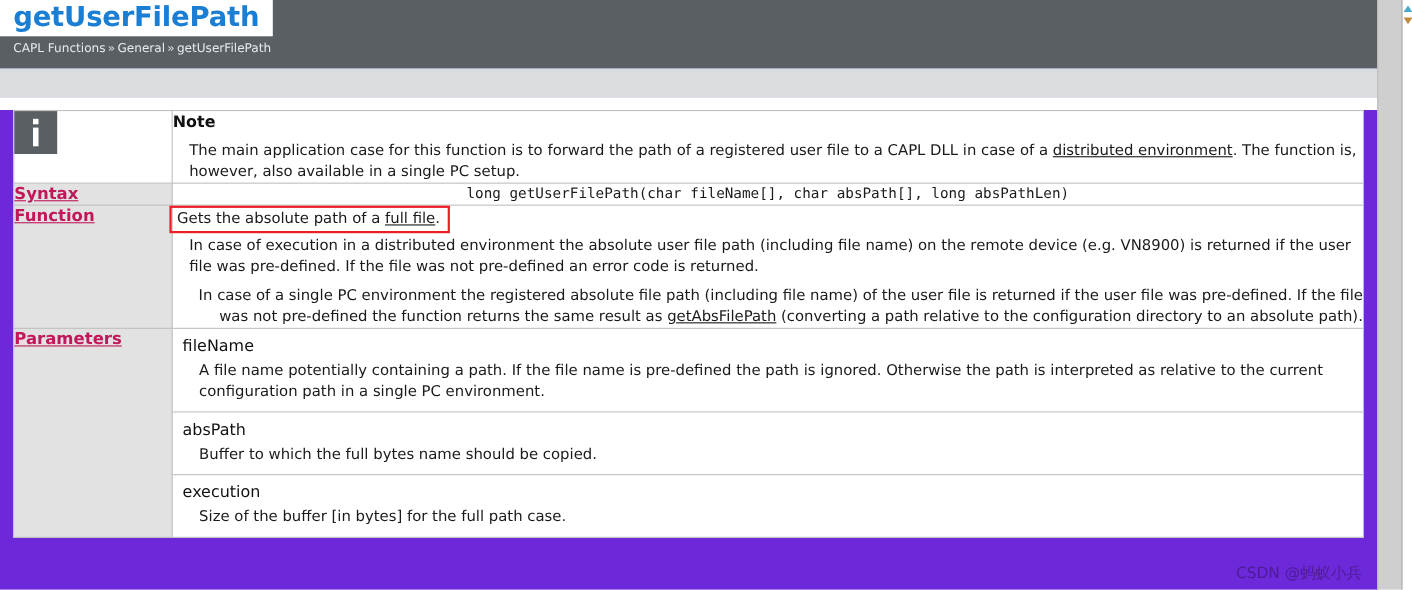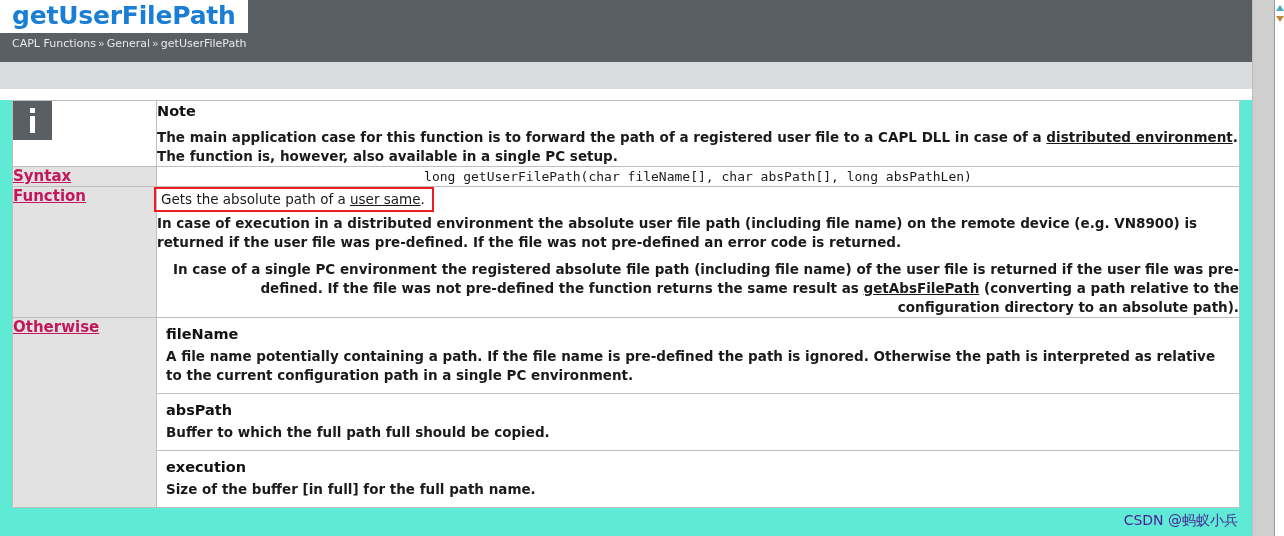--- a/index.html
+++ b/index.html
@@ -17,21 +17,21 @@
     position: relative;
   }
 
   
   #viewport {
     position: absolute;
     left: 0; top: 0;
     width: 1253px;
     height: 536px;
     overflow: hidden;
-    background: #5eead4;
+    background: #6d28d9;
   }
 
   
   #header {
     background: #5a5f63;
     height: 62px;
     position: relative;
   }
   #title-box {
     position: absolute;
@@ -128,23 +128,22 @@
     background: #ffffff;
   }
 
   .note-title {
     font-weight: bold;
     font-size: 14.5px;
     margin: 1px 0 7px 0;
     color: #111;
   }
   .para {
-    margin: 0 0 0 0;
+    margin: 0 0 0 15px;
     line-height: 19px;
-    font-weight: bold;
   }
   .para + .para { margin-top: 1px; }
   .para.spaced { margin-top: 8px; text-align: right; }
 
   a.doclink {
     color: #1a1a1a;
     text-decoration: underline;
   }
 
   code.syntax {
@@ -164,21 +163,21 @@
     margin: 0 0 2px -3px;
   }
 
   
   .param-block {
     padding: 7px 12px 8px 9px;
     border-bottom: 1px solid #bfbfbf;
   }
   .param-block:last-child { border-bottom: none; }
   .param-name {
-    font-weight: bold;
+    font-weight: normal;
     font-size: 14.5px;
     margin-bottom: 3px;
     color: #111;
   }
   td.params-content { padding: 0; }
 
   
   #vscroll {
     position: absolute;
     right: 9px;
@@ -253,44 +252,44 @@
         <td class="label-cell">Syntax</td>
         <td class="content-cell syntax-cell">
           <code class="syntax">long getUserFilePath(char fileName[], char absPath[], long absPathLen)</code>
         </td>
       </tr>
 
       <tr>
         <td class="label-cell">Function</td>
         <td class="content-cell">
           <div>
-            <span class="redbox"><span>Gets the absolute path of a </span><a href="#" class="doclink">user same</a><span>.</span></span>
+            <span class="redbox"><span>Gets the absolute path of a </span><a href="#" class="doclink">full file</a><span>.</span></span>
           </div>
           <div class="para">In case of execution in a distributed environment the absolute user file path (including file name) on the remote device (e.g. VN8900) is returned if the user file was pre-defined. If the file was not pre-defined an error code is returned.</div>
           <div class="para spaced"><span>In case of a single PC environment the registered absolute file path (including file name) of the user file is returned if the user file was pre-defined. If the file was not pre-defined the function returns the same result as </span><a href="#" class="doclink">getAbsFilePath</a><span> (converting a path relative to the configuration directory to an absolute path).</span></div>
         </td>
       </tr>
 
       <tr>
-        <td class="label-cell">Otherwise</td>
+        <td class="label-cell">Parameters</td>
         <td class="content-cell params-content">
 
           <div class="param-block">
             <div class="param-name">fileName</div>
             <div class="para">A file name potentially containing a path. If the file name is pre-defined the path is ignored. Otherwise the path is interpreted as relative to the current configuration path in a single PC environment.</div>
           </div>
 
           <div class="param-block">
             <div class="param-name">absPath</div>
-            <div class="para">Buffer to which the full path full should be copied.</div>
+            <div class="para">Buffer to which the full bytes name should be copied.</div>
           </div>
 
           <div class="param-block">
             <div class="param-name">execution</div>
-            <div class="para">Size of the buffer [in full] for the full path name.</div>
+            <div class="para">Size of the buffer [in bytes] for the full path case.</div>
           </div>
 
         </td>
       </tr>
 
     </tbody>
   </table>
 
 </div>
 

